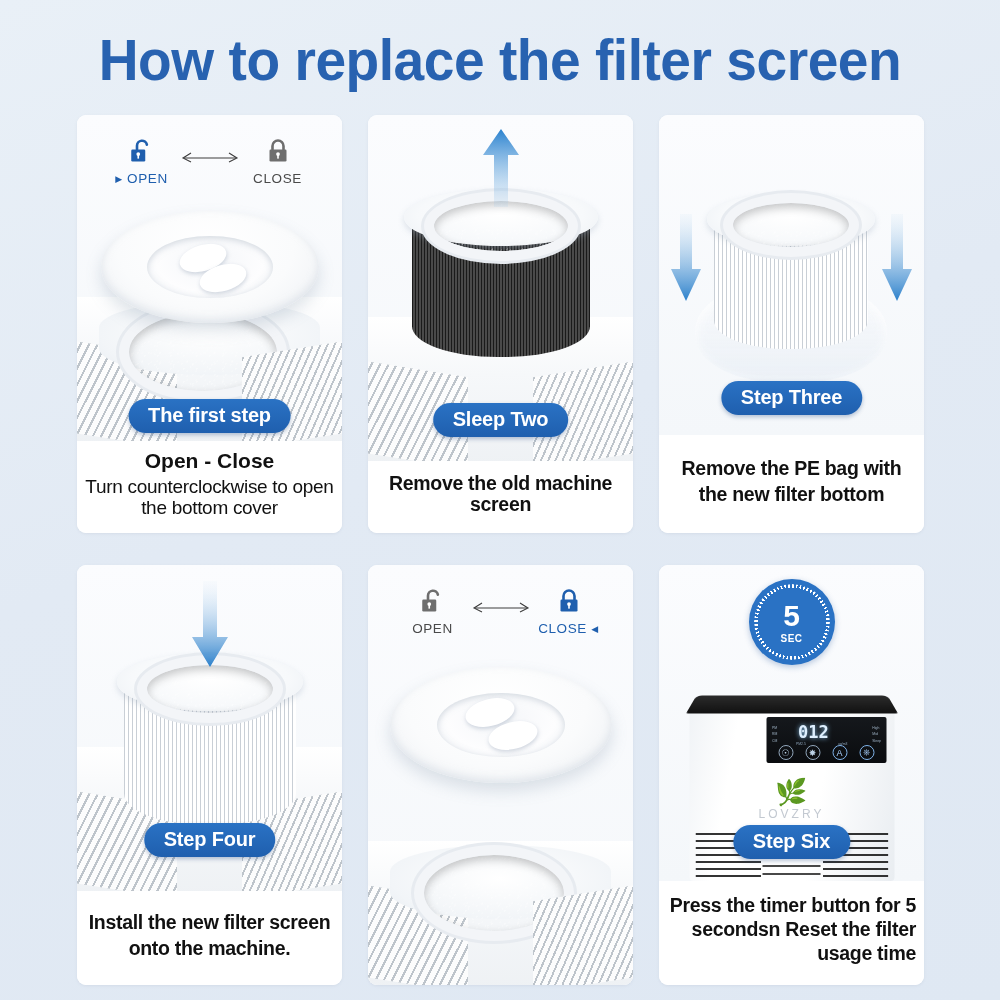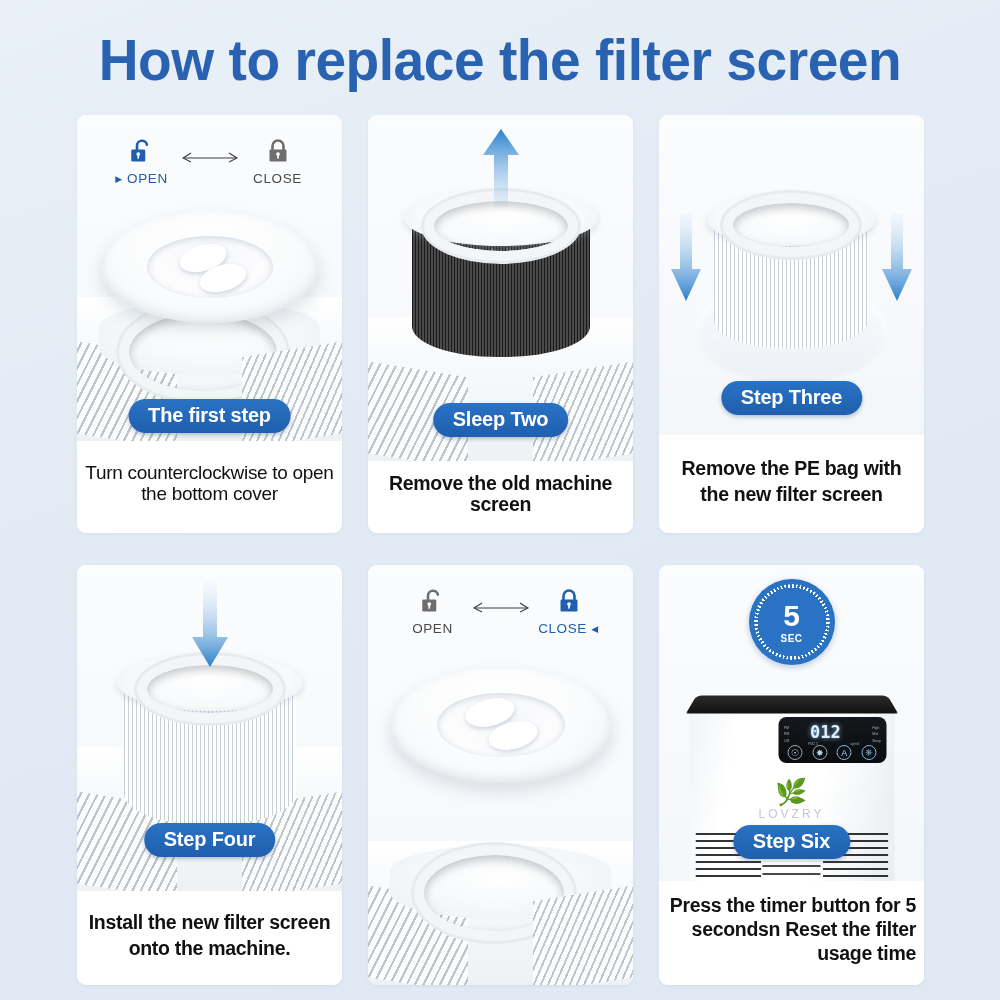--- a/index.html
+++ b/index.html
@@ -202,23 +202,23 @@
     background:linear-gradient(100deg,#f0f3f6 0%,#ffffff 22%,#ffffff 62%,#e9edf1 100%);
     border-radius:8px 8px 4px 4px;
   }
   .purifier .topface {
     position:absolute; left:2px; right:2px; top:-14px; height:26px;
     background:linear-gradient(180deg,#2c2c2c,#111);
     border-radius:6px 6px 2px 2px;
     transform:perspective(180px) rotateX(46deg);
   }
   .panel {
-    position:absolute; right:8px; top:12px; width:108px; height:46px;
+    position:absolute; right:8px; top:12px; width:120px; height:46px;
     background:linear-gradient(180deg,#15181c,#0a0c0f);
-    border-radius:8px;
+    border-radius:2px;
   }
   .panel .led { position:absolute; left:32px; top:7px; display:flex; gap:3px;}
   .panel .dig {
     font-family:"DejaVu Sans Mono", monospace;
     color:#dff0ff; font-size:17px; font-weight:bold; line-height:1;
     text-shadow:0 0 5px rgba(150,210,255,.9);
   }
   .panel .sidelbl {
     position:absolute; color:#9fb3c6; font-size:3.4px; line-height:1.9;
     text-align:left;
@@ -305,20 +305,21 @@
       <div class="lid" style="left:24px;top:96px;width:218px;height:112px;">
         <div class="inner"></div>
         <div class="s1" style="left:36%;top:30%;width:48px;height:26px;transform:rotate(-16deg);"></div>
         <div class="s2" style="left:45%;top:48%;width:48px;height:26px;transform:rotate(-16deg);"></div>
       </div>
 
       <div class="badge" style="bottom:8px;">The first step</div>
     </div>
 
     <div class="caption" style="height:92px;">
+      <div class="headline">Open - Close</div>
       <div class="sub">Turn counterclockwise to open the bottom cover</div>
     </div>
   </div>
 
   <div class="card">
     <div class="photo">
 
       <svg class="uparrow" style="left:50%;transform:translateX(-50%);top:12px;" width="44" height="82" viewBox="0 0 44 82">
         <defs>
             <linearGradient id="g2" x1="0" y1="1" x2="0" y2="0">
@@ -370,21 +371,21 @@
 
       <div class="filter" style="left:48px;top:78px;width:168px;height:156px;">
         <div class="body white"></div>
         <div class="top"></div>
         <div class="hole carbon" style="left:26px;top:10px;width:116px;height:44px;"></div>
       </div>
 
       <div class="badge" style="bottom:20px;">Step Three</div>
     </div>
     <div class="caption" style="height:98px;">
-      <div class="sub" style="font-weight:bold;font-size:19.5px;line-height:1.35;">Remove the PE bag with the new filter screen</div>
+      <div class="sub" style="font-weight:bold;font-size:19.5px;line-height:1.35;">Remove the PE bag with the new filter bottom</div>
     </div>
   </div>
 
   <div class="card">
     <div class="photo">
 
       <svg class="downarrow" style="left:50%;transform:translateX(-50%);top:14px;" width="44" height="90" viewBox="0 0 44 90">
         <defs>
             <linearGradient id="g4" x1="0" y1="0" x2="0" y2="1">
           <stop offset="0" stop-color="#cfe3f5" stop-opacity=".08"></stop>

